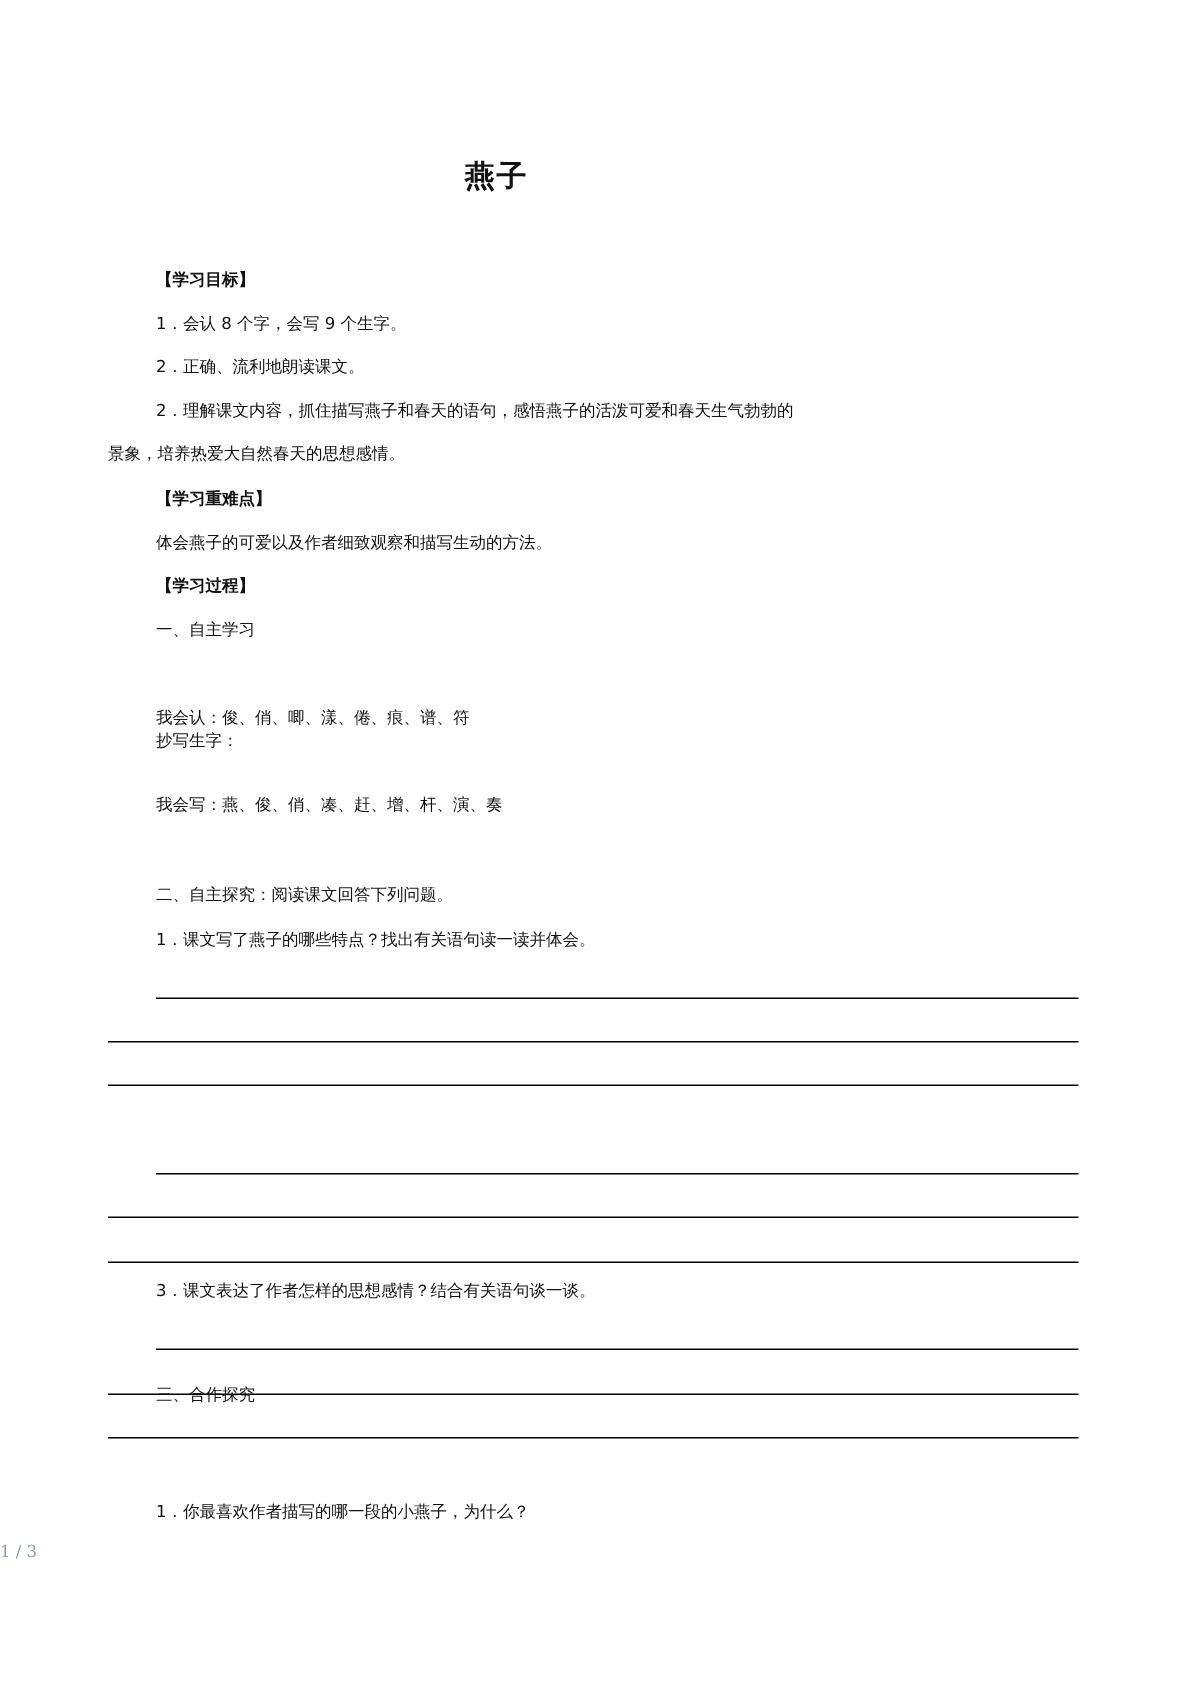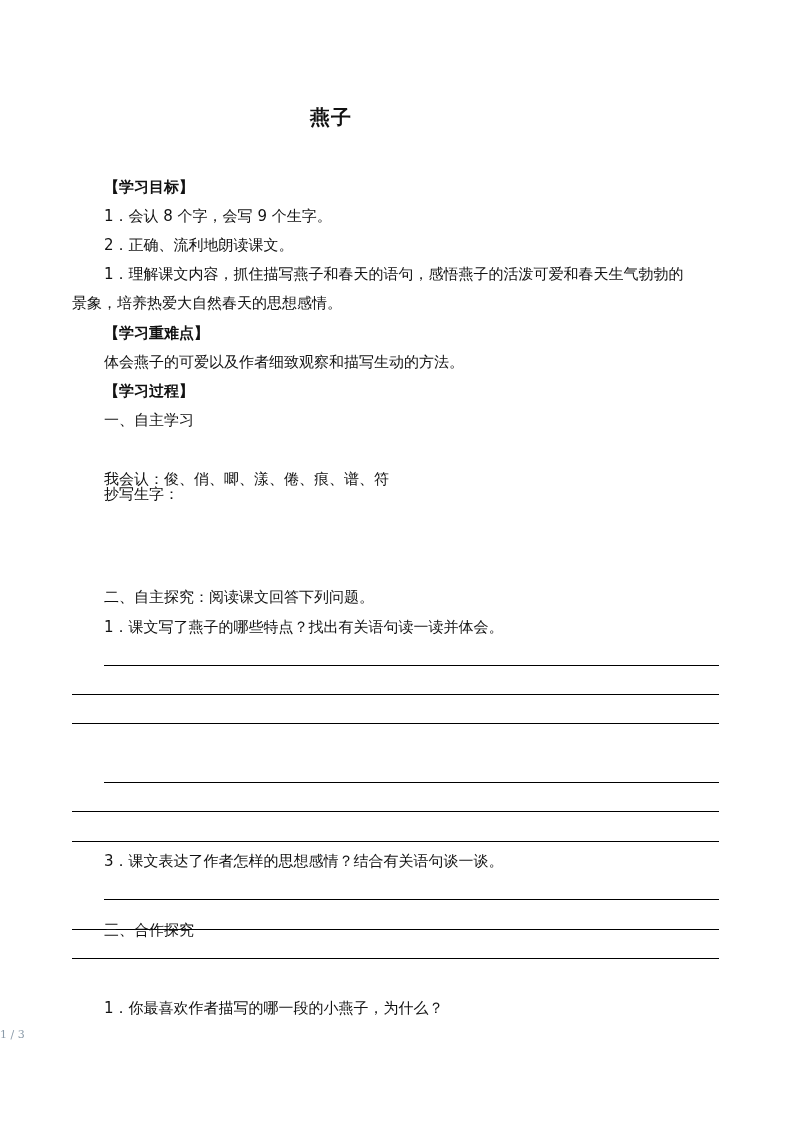--- a/index.html
+++ b/index.html
@@ -26,21 +26,21 @@
       left: 0; width: 662px;
       top: 104px;
       text-align: center;
       font-size: 20px;
       font-weight: bold;
       letter-spacing: 1px;
       font-family: "DejaVu Serif", "Liberation Serif", serif;
     }
     .line-text {
       position: absolute;
-      font-size: 15px;
+      font-size: 11px;
       line-height: 20px;
       white-space: nowrap;
     }
     .heading {
       font-weight: bold;
       font-family: "DejaVu Serif", "Liberation Serif", serif;
     }
     .rule {
       position: absolute;
       height: 0;
@@ -58,30 +58,31 @@
 </head>
 <body>
 
 <div class="page">
 
   <div class="title">燕子</div>
 
   <div class="line-text heading" style="left:104px; top:177px;">【学习目标】</div>
   <div class="line-text" style="left:104px; top:206px;">1．会认 8 个字，会写 9 个生字。</div>
   <div class="line-text" style="left:104px; top:235px;">2．正确、流利地朗读课文。</div>
-  <div class="line-text" style="left:104px; top:264px;">1．理解课文内容，抓住描写燕子和春天的语句，感悟燕子的活泼可爱和春天生气勃勃的</div>
+  <div class="line-text" style="left:104px; top:264px;">2．理解课文内容，抓住描写燕子和春天的语句，感悟燕子的活泼可爱和春天生气勃勃的</div>
   <div class="line-text" style="left:72px; top:293px;">景象，培养热爱大自然春天的思想感情。</div>
 
   <div class="line-text heading" style="left:104px; top:323px;">【学习重难点】</div>
   <div class="line-text" style="left:104px; top:352px;">体会燕子的可爱以及作者细致观察和描写生动的方法。</div>
 
   <div class="line-text heading" style="left:104px; top:381px;">【学习过程】</div>
   <div class="line-text" style="left:104px; top:410px;">一、自主学习</div>
   <div class="line-text" style="left:104px; top:440px;margin-top:44px;">抄写生字：</div>
   <div class="line-text" style="left:104px; top:469px;">我会认：俊、俏、唧、漾、倦、痕、谱、符</div>
+  <div class="line-text" style="left:104px; top:527px;">我会写：燕、俊、俏、凑、赶、增、杆、演、奏</div>
 
   <div class="line-text" style="left:104px; top:587px;">二、自主探究：阅读课文回答下列问题。</div>
   <div class="line-text" style="left:104px; top:617px;">1．课文写了燕子的哪些特点？找出有关语句读一读并体会。</div>
   <div class="rule" style="left:104px; width:615px; top:665px;"></div>
   <div class="rule" style="left:72px; width:647px; top:694px;"></div>
   <div class="rule" style="left:72px; width:647px; top:723px;"></div>
 
   <div class="rule" style="left:104px; width:615px; top:782px;"></div>
   <div class="rule" style="left:72px; width:647px; top:811px;"></div>
   <div class="rule" style="left:72px; width:647px; top:841px;"></div>

